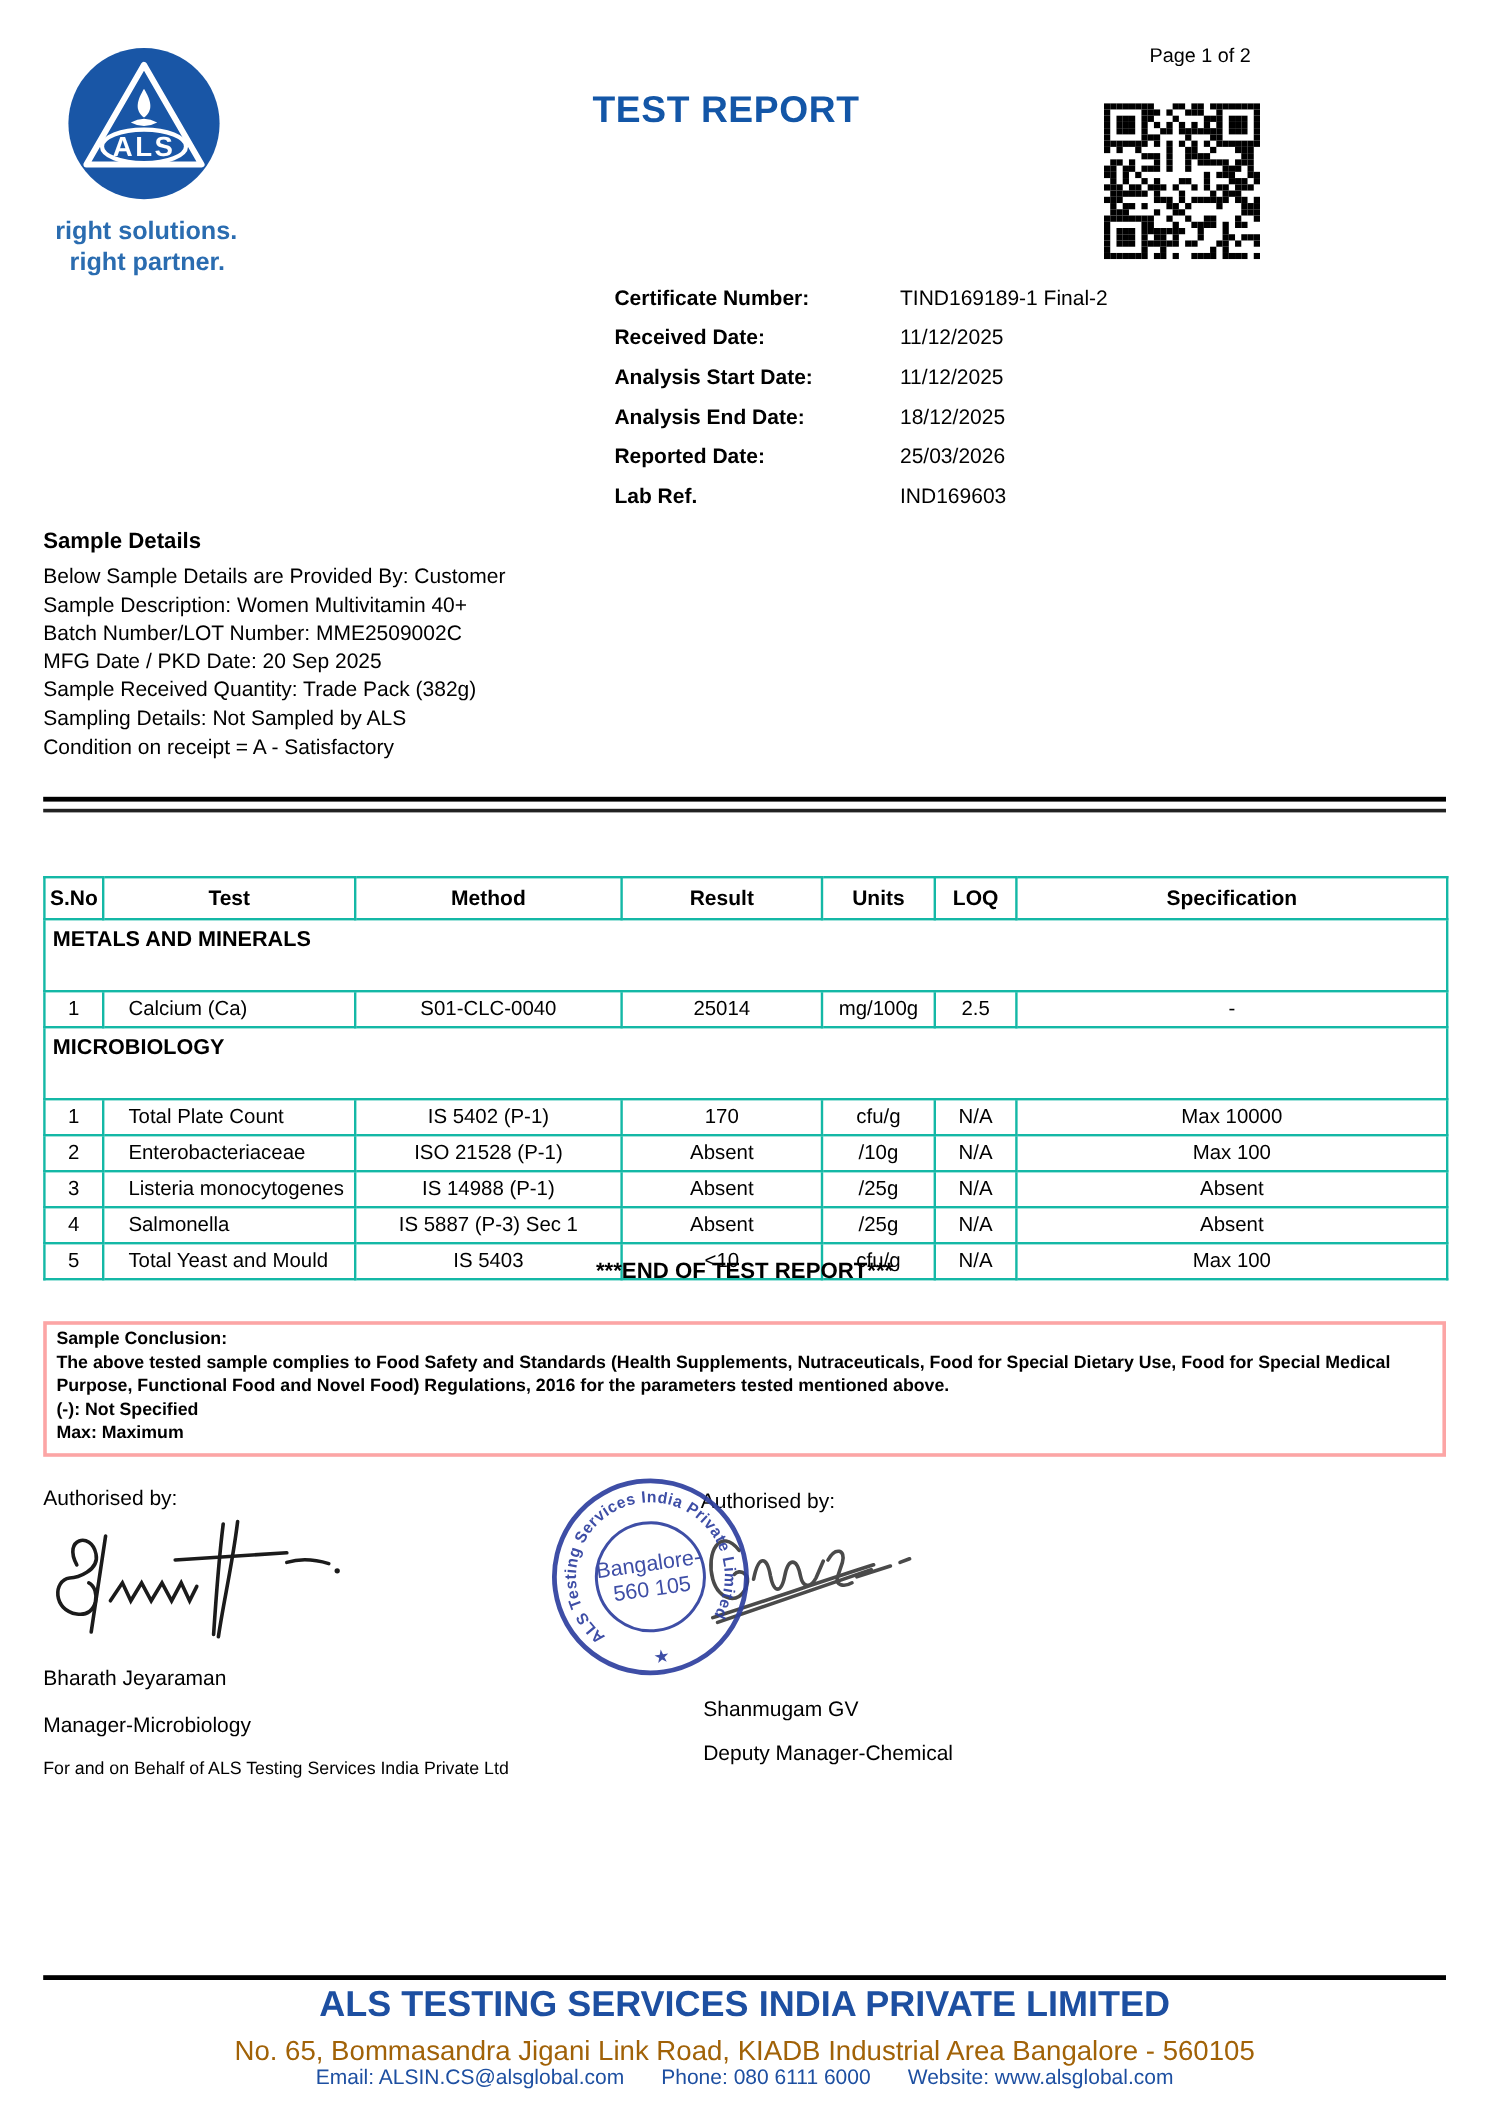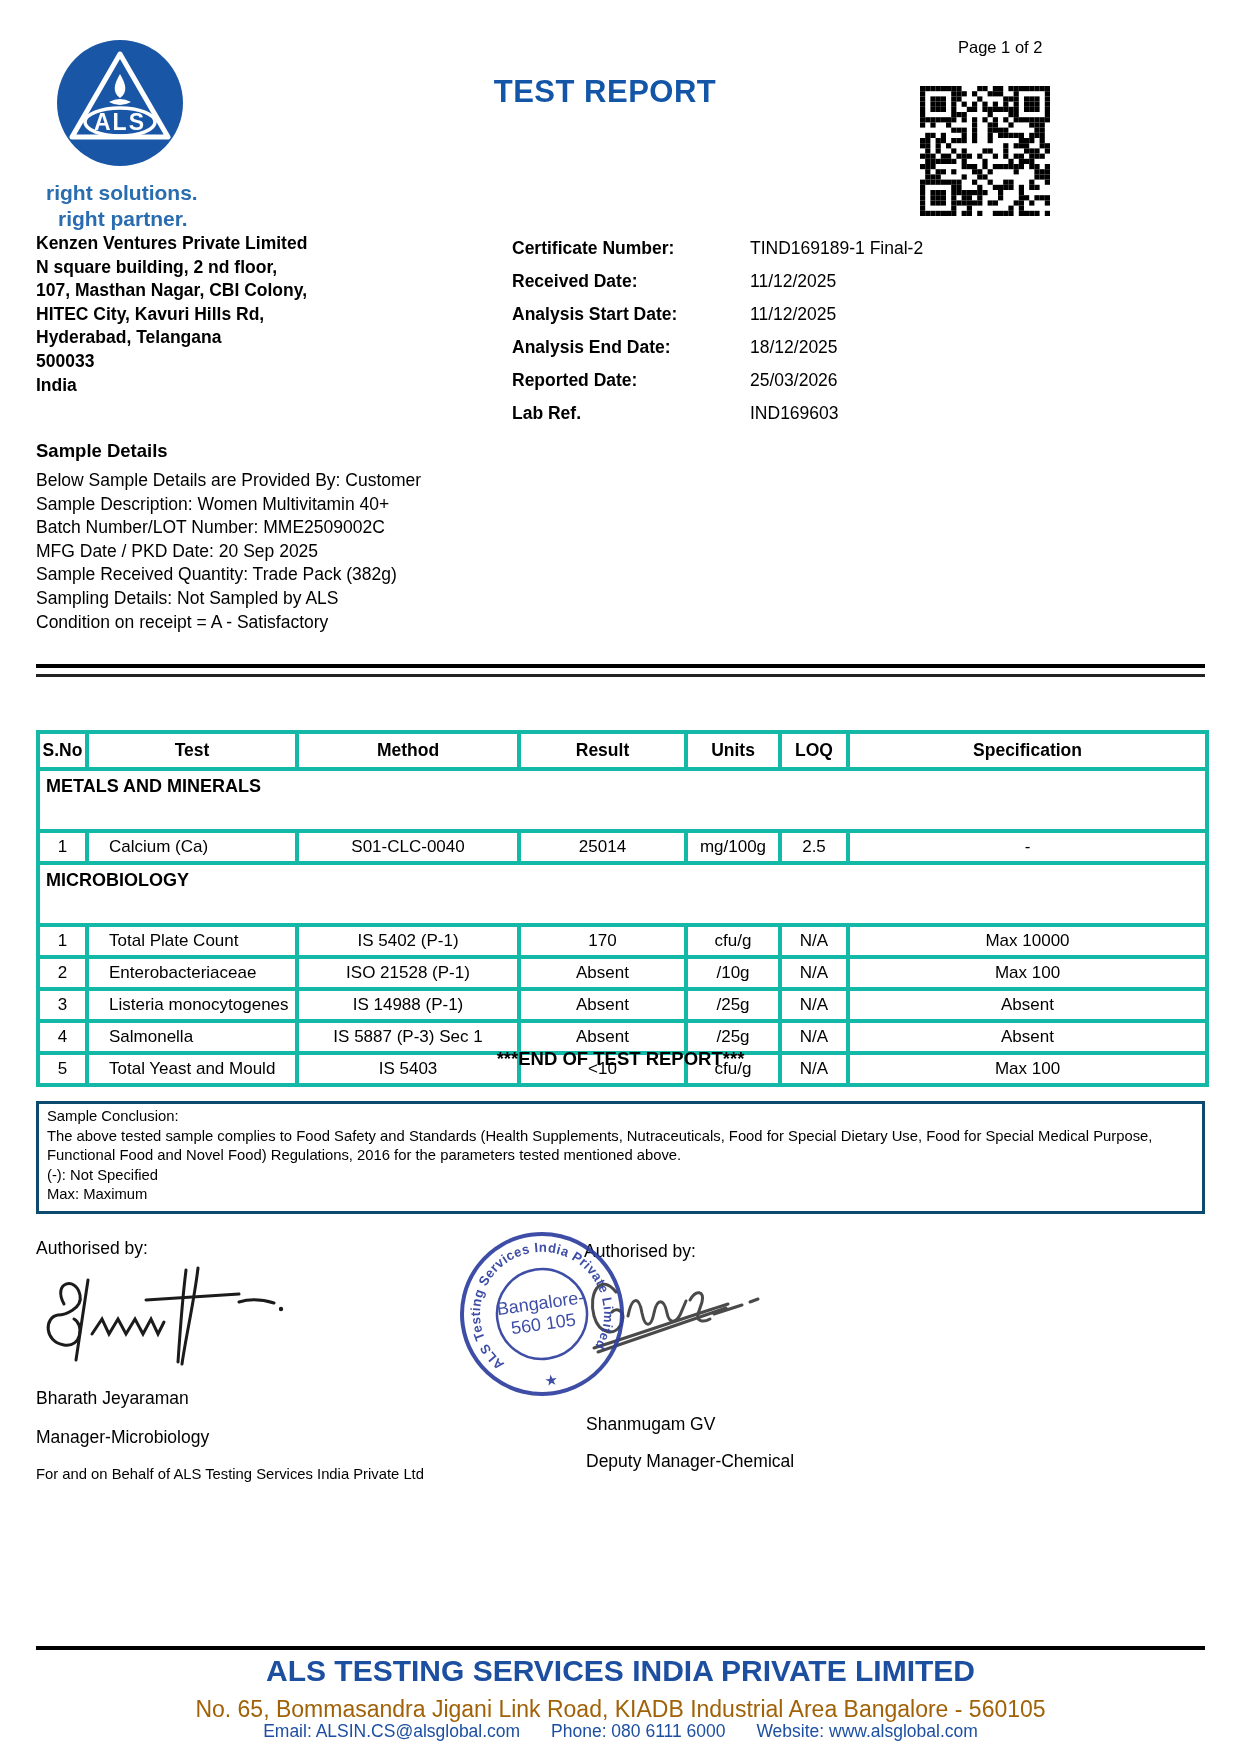--- a/index.html
+++ b/index.html
@@ -24,33 +24,33 @@
 
   
   .sample-heading{left:36px;top:440px;font-size:18.5px;font-weight:bold;}
   .sample-lines{left:36px;top:469px;font-size:17.5px;line-height:23.6px;}
   .rule1{left:36px;top:664px;width:1169px;height:4px;background:#000;}
   .rule2{left:36px;top:674px;width:1169px;height:3px;background:#222;}
 
   
   .results{left:36px;top:730px;}
   table.results-table{border-collapse:collapse;table-layout:fixed;width:1169px;font-size:17px;}
-  .results-table th,.results-table td{border:4px solid #14b8a6;}
+  .results-table th,.results-table td{border:2px solid #14b8a6;}
   .results-table th{font-weight:bold;text-align:center;padding:6px 2px;font-size:17.5px;}
   .results-table td{padding:4px 6px;}
   .results-table td.c{text-align:center;}
   .results-table td.l{text-align:left;padding-left:20px;}
   .results-table td.i{}
   .results-table td.section{font-weight:bold;font-size:18px;text-align:left;padding:5px 6px 32px 6px;}
 
   .end-marker{left:36px;top:1048px;width:1169px;text-align:center;font-weight:bold;font-size:18.5px;}
 
   
-  .conclusion{left:36px;top:1101px;width:1169px;box-sizing:border-box;border:3px solid #0c4a6e;
-              padding:3px 8px 6px 8px;font-weight:normal;font-size:14.8px;line-height:19.5px;}
+  .conclusion{left:36px;top:1101px;width:1169px;box-sizing:border-box;border:3px solid #fca5a5;
+              padding:3px 8px 6px 8px;font-weight:bold;font-size:14.8px;line-height:19.5px;}
 
   
   .auth-left{left:36px;top:1238px;font-size:17.5px;}
   .auth-right{left:584px;top:1241px;font-size:17.5px;}
   .sig-left{left:34px;top:1262px;}
   .sig-right{left:586px;top:1258px;}
   .stamp{left:452px;top:1224px;width:180px;height:180px;}
   .name-left{left:36px;top:1388px;font-size:17.5px;}
   .role-left{left:36px;top:1427px;font-size:17.5px;}
   .name-right{left:586px;top:1414px;font-size:17.5px;}
@@ -409,29 +409,20 @@
       <rect x="78" y="124.80000000000001" width="5.2" height="5.2" fill="#000"></rect>
       <rect x="83.2" y="124.80000000000001" width="5.2" height="5.2" fill="#000"></rect>
       <rect x="88.4" y="124.80000000000001" width="5.2" height="5.2" fill="#000"></rect>
       <rect x="98.8" y="124.80000000000001" width="5.2" height="5.2" fill="#000"></rect>
       <rect x="104" y="124.80000000000001" width="5.2" height="5.2" fill="#000"></rect>
       <rect x="109.2" y="124.80000000000001" width="5.2" height="5.2" fill="#000"></rect>
       <rect x="114.4" y="124.80000000000001" width="5.2" height="5.2" fill="#000"></rect>
       <rect x="124.80000000000001" y="124.80000000000001" width="5.2" height="5.2" fill="#000"></rect>
     </svg>
 
-  <div class="abs customer">
-    <div>Kenzen Ventures Private Limited</div>
-    <div>N square building, 2 nd floor,</div>
-    <div>107,  Masthan Nagar, CBI Colony,</div>
-    <div>HITEC City, Kavuri Hills Rd,</div>
-    <div>Hyderabad, Telangana</div>
-    <div>500033</div>
-    <div>India</div>
-  </div>
 
   <div class="abs cert">
     <div class="cert-row">
       <span class="lab">Certificate Number:</span>
       <span class="val">TIND169189-1 Final-2</span>
     </div>
     <div class="cert-row">
       <span class="lab">Received Date:</span>
       <span class="val">11/12/2025</span>
     </div>

